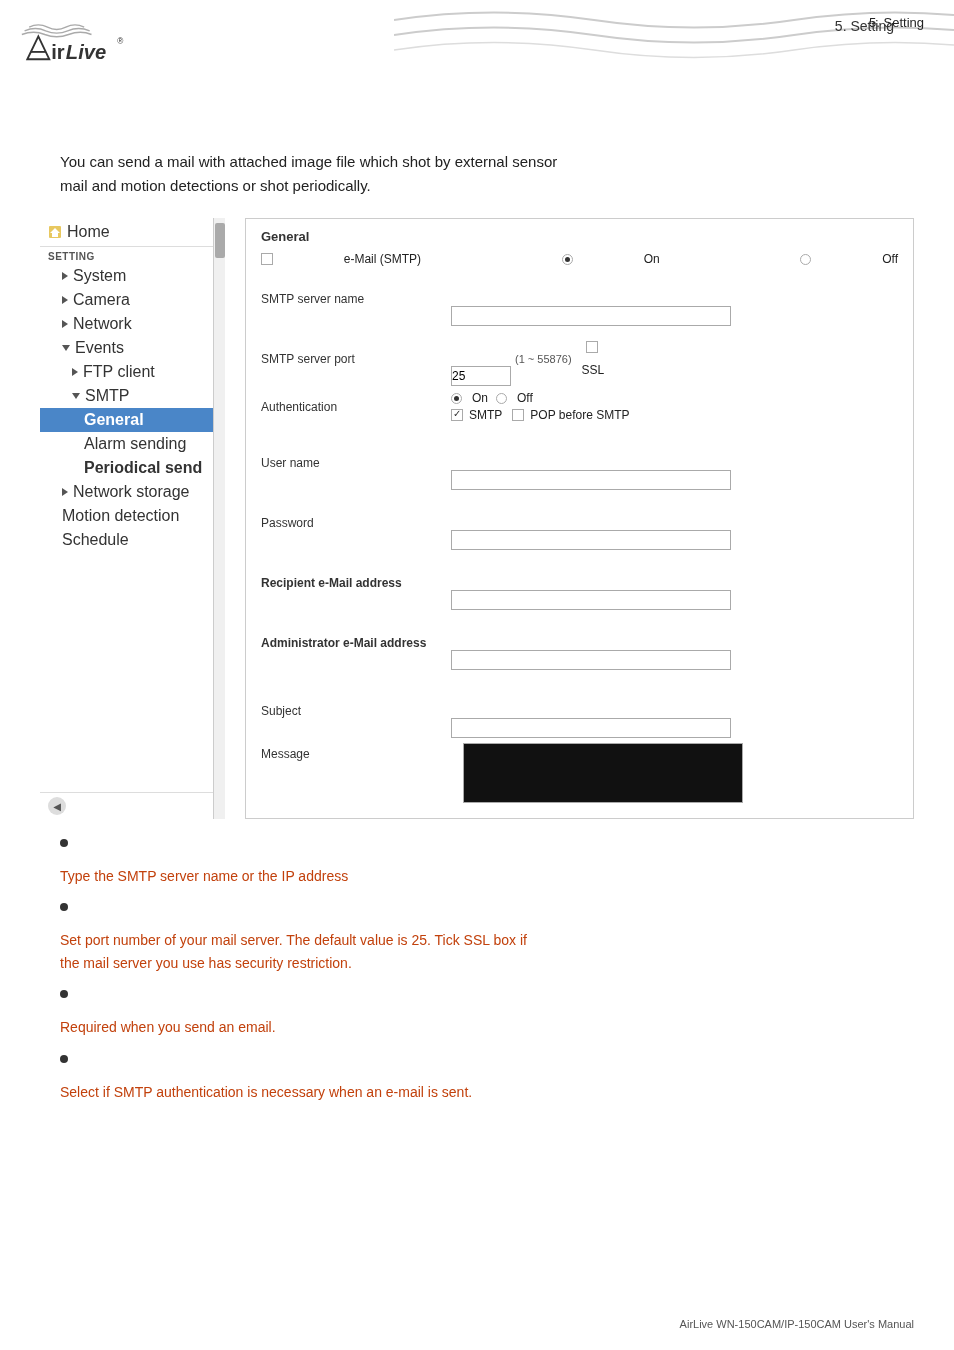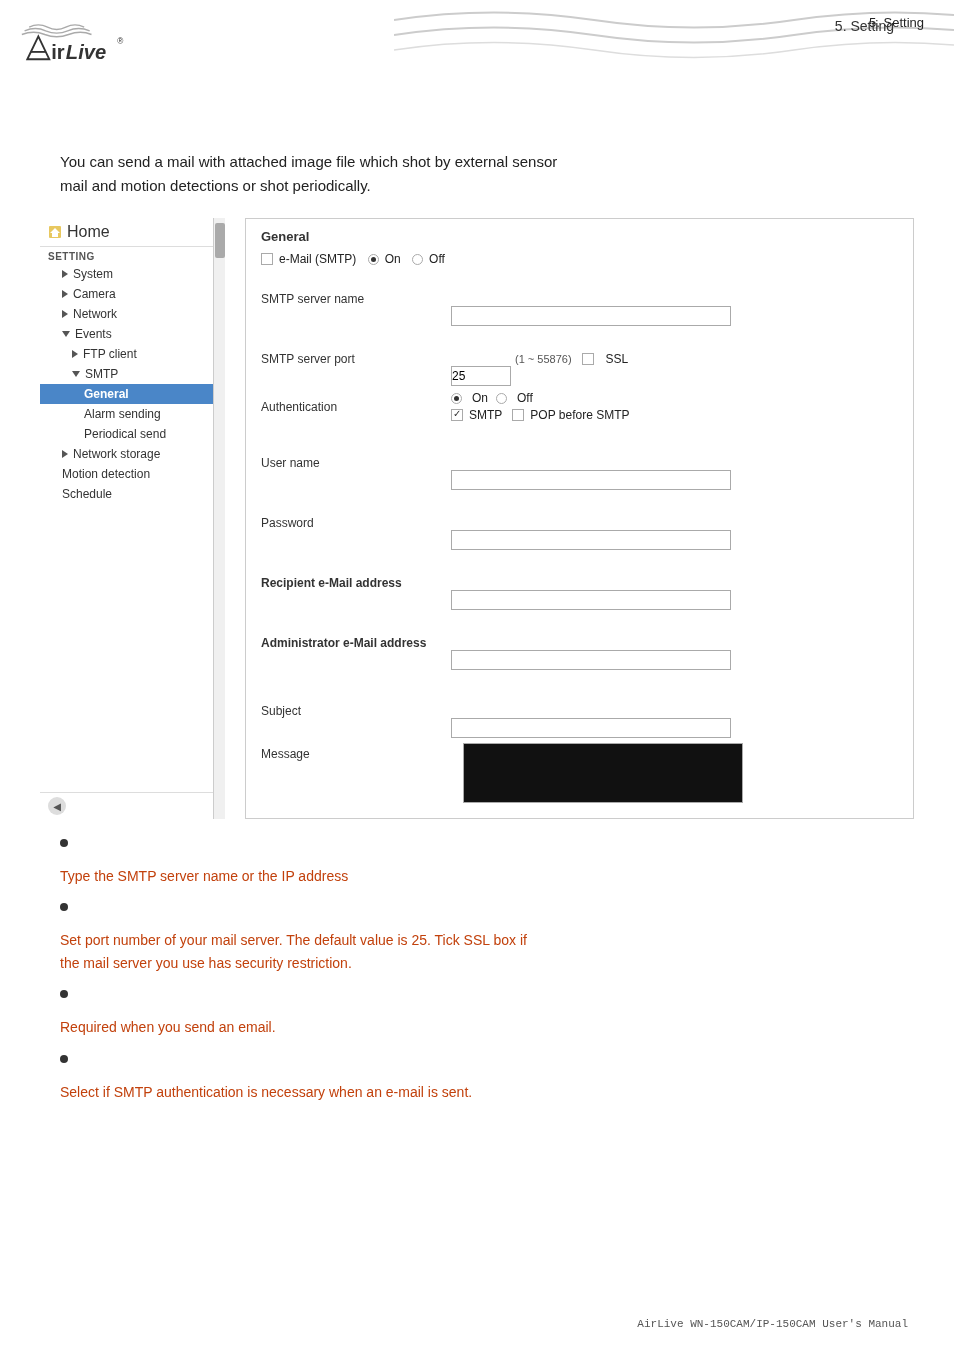--- a/index.html
+++ b/index.html
@@ -73,21 +73,21 @@
       color: #555;
       padding: 4px 20px 2px 8px;
       text-transform: uppercase;
       letter-spacing: 0.5px;
     }
     .sidebar-item {
       display: flex;
       align-items: center;
       padding: 3px 8px 3px 14px;
       cursor: pointer;
-      font-size: 12px;
+      font-size: 16px;
       color: #333;
     }
     .sidebar-item.indent1 { padding-left: 22px; }
     .sidebar-item.indent2 { padding-left: 32px; }
     .sidebar-item.active {
       background: #4a86c8;
       color: #fff;
       font-weight: bold;
     }
     .arrow-right {
@@ -168,38 +168,40 @@
     .port-range {
       margin-left: 4px;
       color: #555;
       font-size: 11px;
     }
     .ssl-checkbox {
       margin-left: 10px;
       display: flex;
       align-items: center;
       gap: 10px;
+      flex-direction: column;
     }
     .radio-group {
       display: flex;
       align-items: center;
       gap: 8px;
       font-size: 12px;
     }
     .checkbox-row {
       display: flex;
       align-items: center;
       gap: 4px;
       font-size: 12px;
     }
     .email-checkbox {
       display: flex;
       align-items: center;
       gap: 4px;
       margin-bottom: 5px;
+      justify-content: space-between;
     }
     .form-textarea {
       width: 280px;
       height: 60px;
       border: 1px solid #aaa;
       background: #111;
       font-size: 12px;
       padding: 2px 4px;
       resize: none;
     }
@@ -266,22 +268,21 @@
     }
 
     
     .footer {
       text-align: left;
       padding: 20px 40px;
       font-size: 11px;
       color: #555;
       position: absolute;
       bottom: 0;
-      right: 6px;
-      font-family: Liberation Mono, monospace;
+      right: 0;
     }
 
     
     .sidebar-wrapper {
       position: relative;
       display: flex;
     }
     .sidebar-inner {
       width: 173px;
       overflow: hidden;
@@ -387,21 +388,21 @@
       </div>
 
       <div class="sidebar-item active" style="padding-left: 44px;">
         <span>General</span>
       </div>
 
       <div class="sidebar-item" style="padding-left: 44px;">
         <span>Alarm sending</span>
       </div>
 
-      <div class="sidebar-item" style="padding-left: 44px;">
+      <div class="sidebar-item" style="padding-left: 44px; font-weight: bold;">
         <span>Periodical send</span>
       </div>
 
       <div class="sidebar-item indent1">
         <span class="arrow-right"></span>
         <span>Network storage</span>
       </div>
 
       <div class="sidebar-item indent1">
         <span>Motion detection</span>

